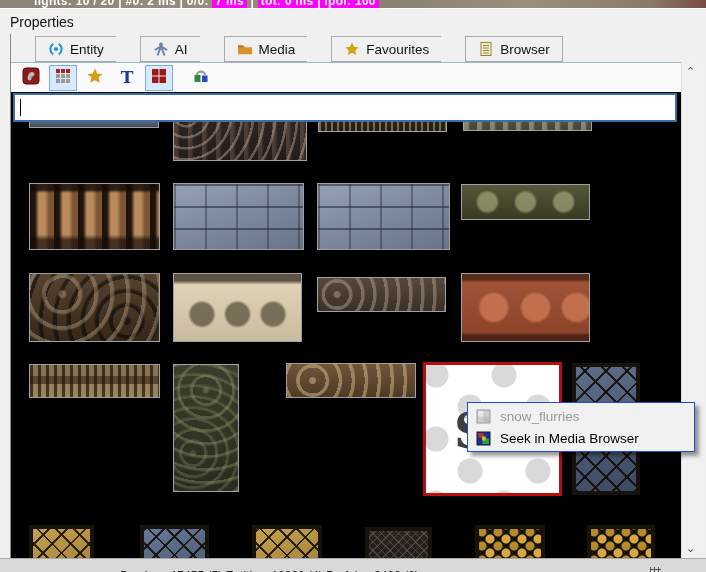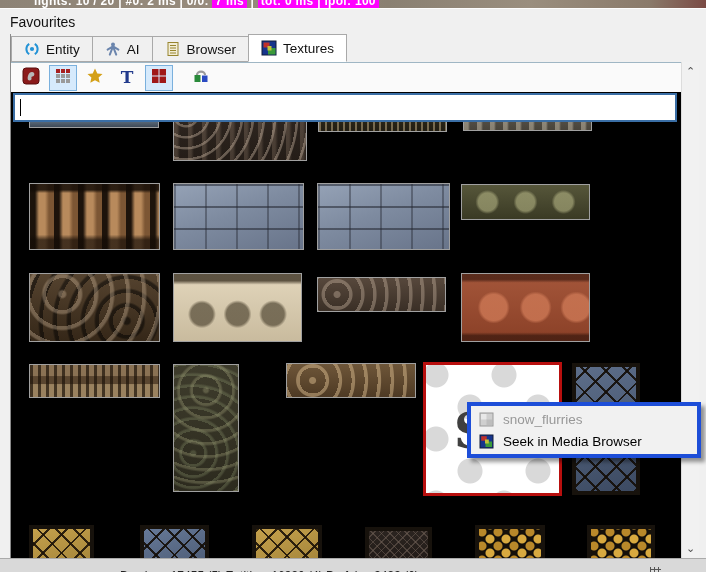--- a/index.html
+++ b/index.html
@@ -12,21 +12,21 @@
     color:#fff;white-space:nowrap;letter-spacing:.3px;}
   .debug-strip .hl{padding:0 3px;}
   
   .titlebar{position:absolute;left:0;top:8px;width:706px;height:26px;background:#f0f0f0;
     border-top:1px solid #fdfdfd;}
   .titlebar .title{position:absolute;left:10px;top:5px;font-size:14px;color:#111;}
   
   .tabbar{position:absolute;left:11px;top:34px;width:670px;height:28px;display:flex;align-items:flex-end;}
   .tab{height:26px;display:inline-flex;align-items:center;gap:6px;padding:0 12px;
     border:1px solid #a9a9a9;border-right:none;background:#f0f0f0;font-size:13.5px;color:#111;
-    box-sizing:border-box;}
+    box-sizing:border-box;margin-left:24px;}
   .tab:last-of-type{border-right:1px solid #a9a9a9;}
   .tab.active{background:#fff;height:28px;border-bottom:1px solid #fff;position:relative;z-index:2;}
   .tab .ticon{width:16px;height:16px;display:inline-block;flex:0 0 auto;}
   
   .toolbar{position:absolute;left:11px;top:62px;width:670px;height:30px;background:#fafafa;
     border-top:1px solid #9fb6c4;display:flex;align-items:center;gap:4px;padding-left:6px;box-sizing:border-box;}
   .tbtn{width:26px;height:24px;display:inline-flex;align-items:center;justify-content:center;
     border:1px solid transparent;background:transparent;}
   .tbtn.sel{background:#d6eafc;border:1px solid #7ab0dd;}
   
@@ -120,21 +120,21 @@
     radial-gradient(circle,#d8a93f 4px,rgba(0,0,0,0) 5px),
     radial-gradient(circle,#b9882a 4px,rgba(0,0,0,0) 5px);
     background-size:16px 14px;background-position:3px 3px,11px 10px;}
   
   .scrollbar{position:absolute;left:681px;top:62px;width:18px;height:496px;background:#f1f1f1;
     border-left:1px solid #dcdcdc;box-sizing:border-box;}
   .scroll-arrow{position:absolute;left:0;width:100%;text-align:center;font-size:11px;color:#505050;}
   .scroll-arrow.up{top:3px;} .scroll-arrow.down{bottom:3px;}
   
   .context-menu{position:absolute;left:467px;top:402px;width:226px;background:#f1f1f1;
-    border:4px solid #1d4ed8;box-shadow:4px 4px 4px rgba(0,0,0,.4);z-index:60;padding:2px 0;}
+    border:1px solid #1d4ed8;box-shadow:4px 4px 4px rgba(0,0,0,.4);z-index:60;padding:2px 0;}
   .menu-item{height:22px;display:flex;align-items:center;gap:9px;padding:0 8px;font-size:13.5px;}
   .menu-item .mi-icon{width:15px;height:15px;flex:0 0 auto;}
   .menu-item.disabled{color:#989898;}
   .menu-item.enabled{color:#000;text-align:center;}
   
   .statusbar{position:absolute;left:0;top:558px;width:706px;height:14px;background:#d9d9d9;
     border-top:1px solid #aaa;overflow:hidden;}
   .statusbar .stext{position:absolute;left:120px;top:10px;font-size:12px;color:#222;white-space:nowrap;}
   .statusbar .sgrid{position:absolute;left:650px;top:8px;width:11px;height:11px;
     background:
@@ -143,21 +143,21 @@
   .edge-line{position:absolute;left:10px;top:34px;width:1px;height:524px;background:#8a8a8a;}
 </style>
 </head>
 <body>
 
 <div class="debug-strip">
   <div class="dbg-text" id="dbg-text"><span>lights: 10 / 20 | #0: 2 ms | 0/0: </span><span class="hl" style="background: rgb(255, 0, 255);">7 ms</span><span> | </span><span class="hl" style="background: rgb(255, 0, 255);">tot: 0 ms | ipol: 100</span></div>
 </div>
 
 <div class="titlebar">
-  <span class="title">Favourites</span>
+  <span class="title">Properties</span>
 </div>
 
 <div class="tabbar">
   <div class="tab">
     <span class="ticon">
       <svg viewBox="0 0 16 16" width="16" height="16">
           <path d="M5.2 2.8a6.2 6.2 0 000 10.4" stroke="#2493d6" stroke-width="2" fill="none"></path>
           <path d="M10.8 2.8a6.2 6.2 0 010 10.4" stroke="#2493d6" stroke-width="2" fill="none"></path>
           <circle cx="8" cy="8" r="2.1" fill="#2493d6"></circle>
         </svg>
@@ -169,36 +169,42 @@
       <svg viewBox="0 0 16 16" width="16" height="16">
           <circle cx="8" cy="3.4" r="2" fill="#6b85ad"></circle>
           <path d="M8 5.4 L2.6 8.6 M8 5.4 L13.4 8.6 M8 5.4 L4.8 13.6 M8 5.4 L11.2 13.6" stroke="#6b85ad" stroke-width="2" fill="none" stroke-linecap="round"></path>
         </svg>
     </span>
     <span>AI</span>
   </div>
   <div class="tab">
     <span class="ticon">
       <svg viewBox="0 0 16 16" width="16" height="16">
+          <path d="M1 4.5h5l1.5 1.8H15v7H1z" fill="#d98f2b"></path>
+          <path d="M1 4.5h5l1.5 1.8H1z" fill="#b26f1d"></path>
+        </svg>
+    </span>
+    <span>Media</span>
+  </div>
+  <div class="tab">
+    <span class="ticon">
+      <svg viewBox="0 0 16 16" width="16" height="16">
+          <path d="M8 1.5l2 4.3 4.7.5-3.5 3.2 1 4.6L8 11.7l-4.2 2.4 1-4.6L1.3 6.3 6 5.8z" fill="#d4a017"></path>
+        </svg>
+    </span>
+    <span>Favourites</span>
+  </div>
+  <div class="tab">
+    <span class="ticon">
+      <svg viewBox="0 0 16 16" width="16" height="16">
           <rect x="3" y="1.5" width="10" height="13" fill="#f2edd6" stroke="#97852f"></rect>
           <path d="M5 4.5h6M5 7h6M5 9.5h6M5 12h6" stroke="#97852f" stroke-width="1"></path>
         </svg>
     </span>
     <span>Browser</span>
-  </div>
-  <div class="tab active">
-    <span class="ticon">
-      <svg viewBox="0 0 16 16" width="16" height="16">
-          <rect x="1" y="1" width="14" height="14" fill="#16348c" stroke="#101c3a"></rect>
-          <rect x="2.5" y="2.5" width="6" height="5" fill="#c03028"></rect>
-          <rect x="7" y="8" width="7.5" height="6.5" fill="#3a9a3a"></rect>
-          <rect x="6.5" y="6" width="4" height="4.5" fill="#c2c23a"></rect>
-        </svg>
-    </span>
-    <span>Textures</span>
   </div>
 </div>
 
 <div class="toolbar">
   <span class="tbtn">
     <span>
       <svg viewBox="0 0 18 18" width="18" height="18">
           <rect x="1" y="1" width="16" height="16" rx="3" fill="#8b1a1a" stroke="#5a0e0e"></rect>
           <path d="M6 13c-1-3 .5-8 4-8 2 0 3 2 2 3.5S9 9 9.5 11 8 14 6 13z" fill="#b8b8b8"></path>
         </svg>

